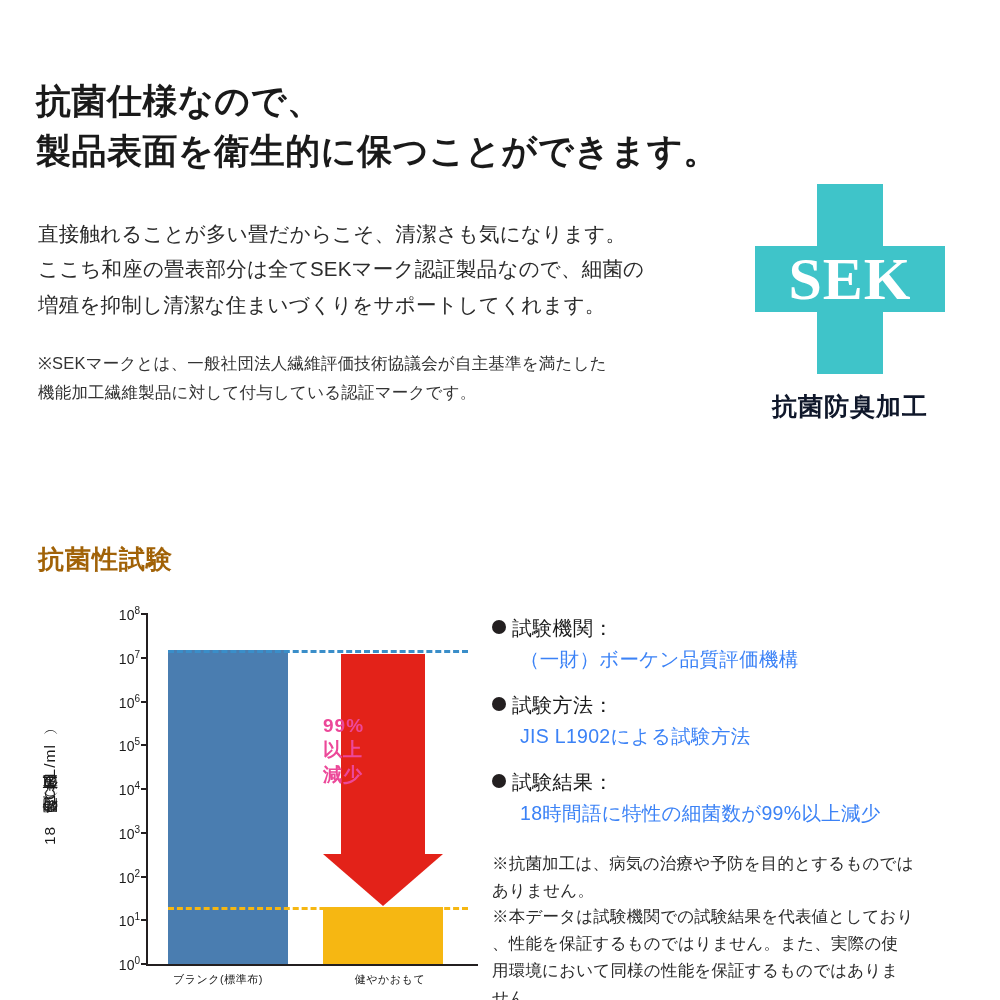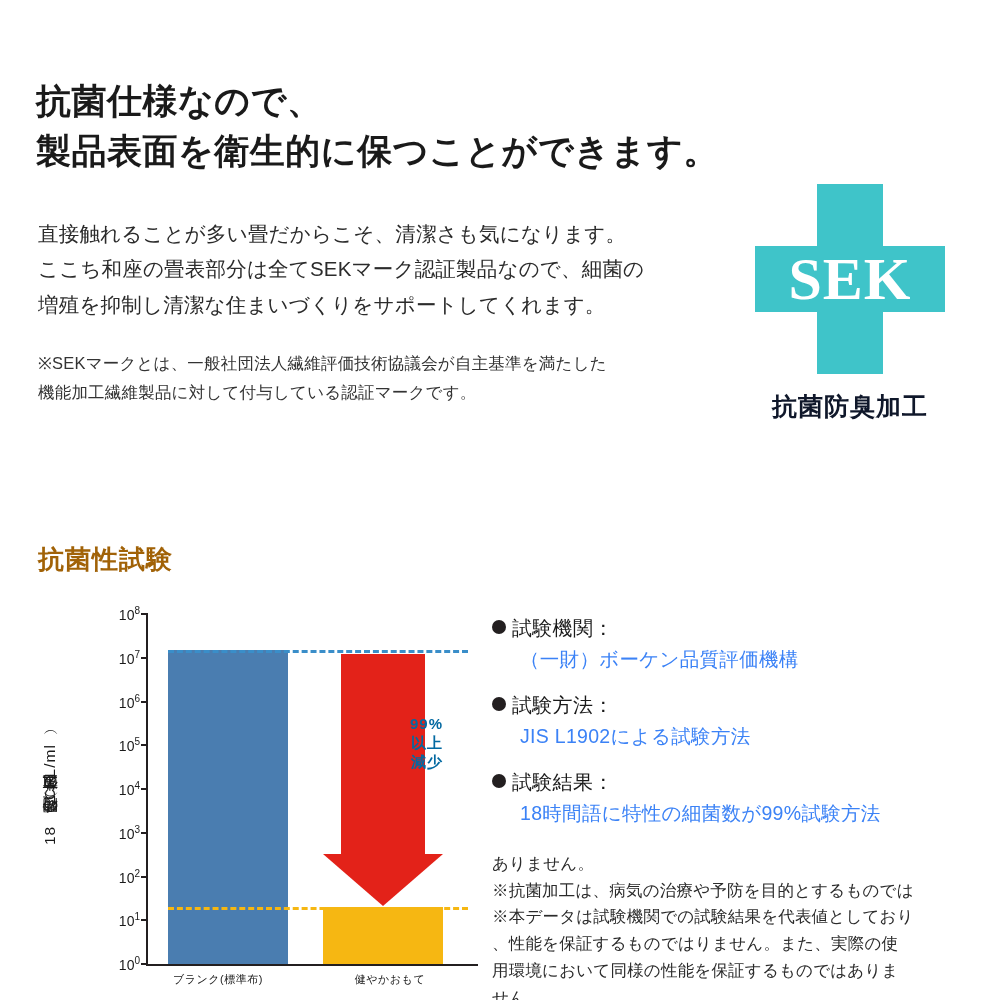--- a/index.html
+++ b/index.html
@@ -220,23 +220,23 @@
     width: 0;
     height: 0;
     border-left: 60px solid transparent;
     border-right: 60px solid transparent;
     border-top: 52px solid #e32219;
   }
   .arrow-text {
     position: absolute;
     left: 0;
     width: 120px;
-    text-align: right;
-    color: #0369a1;
-    font-size: 15px;
+    text-align: left;
+    color: #ec4899;
+    font-size: 19px;
     font-weight: bold;
     line-height: 1.28;
     letter-spacing: 1px;
   }
   .xlabel {
     position: absolute;
     top: 368px;
     font-size: 11px;
     color: #1a1a1a;
     text-align: center;
@@ -389,26 +389,26 @@
     <div class="info-item">
       <div class="info-head">
         <span class="bullet"></span><span>試験方法：</span>
       </div>
       <div class="info-sub">JIS L1902による試験方法</div>
     </div>
     <div class="info-item">
       <div class="info-head">
         <span class="bullet"></span><span>試験結果：</span>
       </div>
-      <div class="info-sub">18時間語に特性の細菌数が99%試験方法</div>
+      <div class="info-sub">18時間語に特性の細菌数が99%以上減少</div>
     </div>
   </div>
 
   <div class="disclaimer">
+    <p>※抗菌加工は、病気の治療や予防を目的とするものでは</p>
     <p>ありません。</p>
-    <p>※抗菌加工は、病気の治療や予防を目的とするものでは</p>
     <p>※本データは試験機関での試験結果を代表値としており</p>
     <p>、性能を保証するものではりません。また、実際の使</p>
     <p>用環境において同様の性能を保証するものではありま</p>
     <p>せん。</p>
   </div>
 
 </div>
 
 </body></html>

